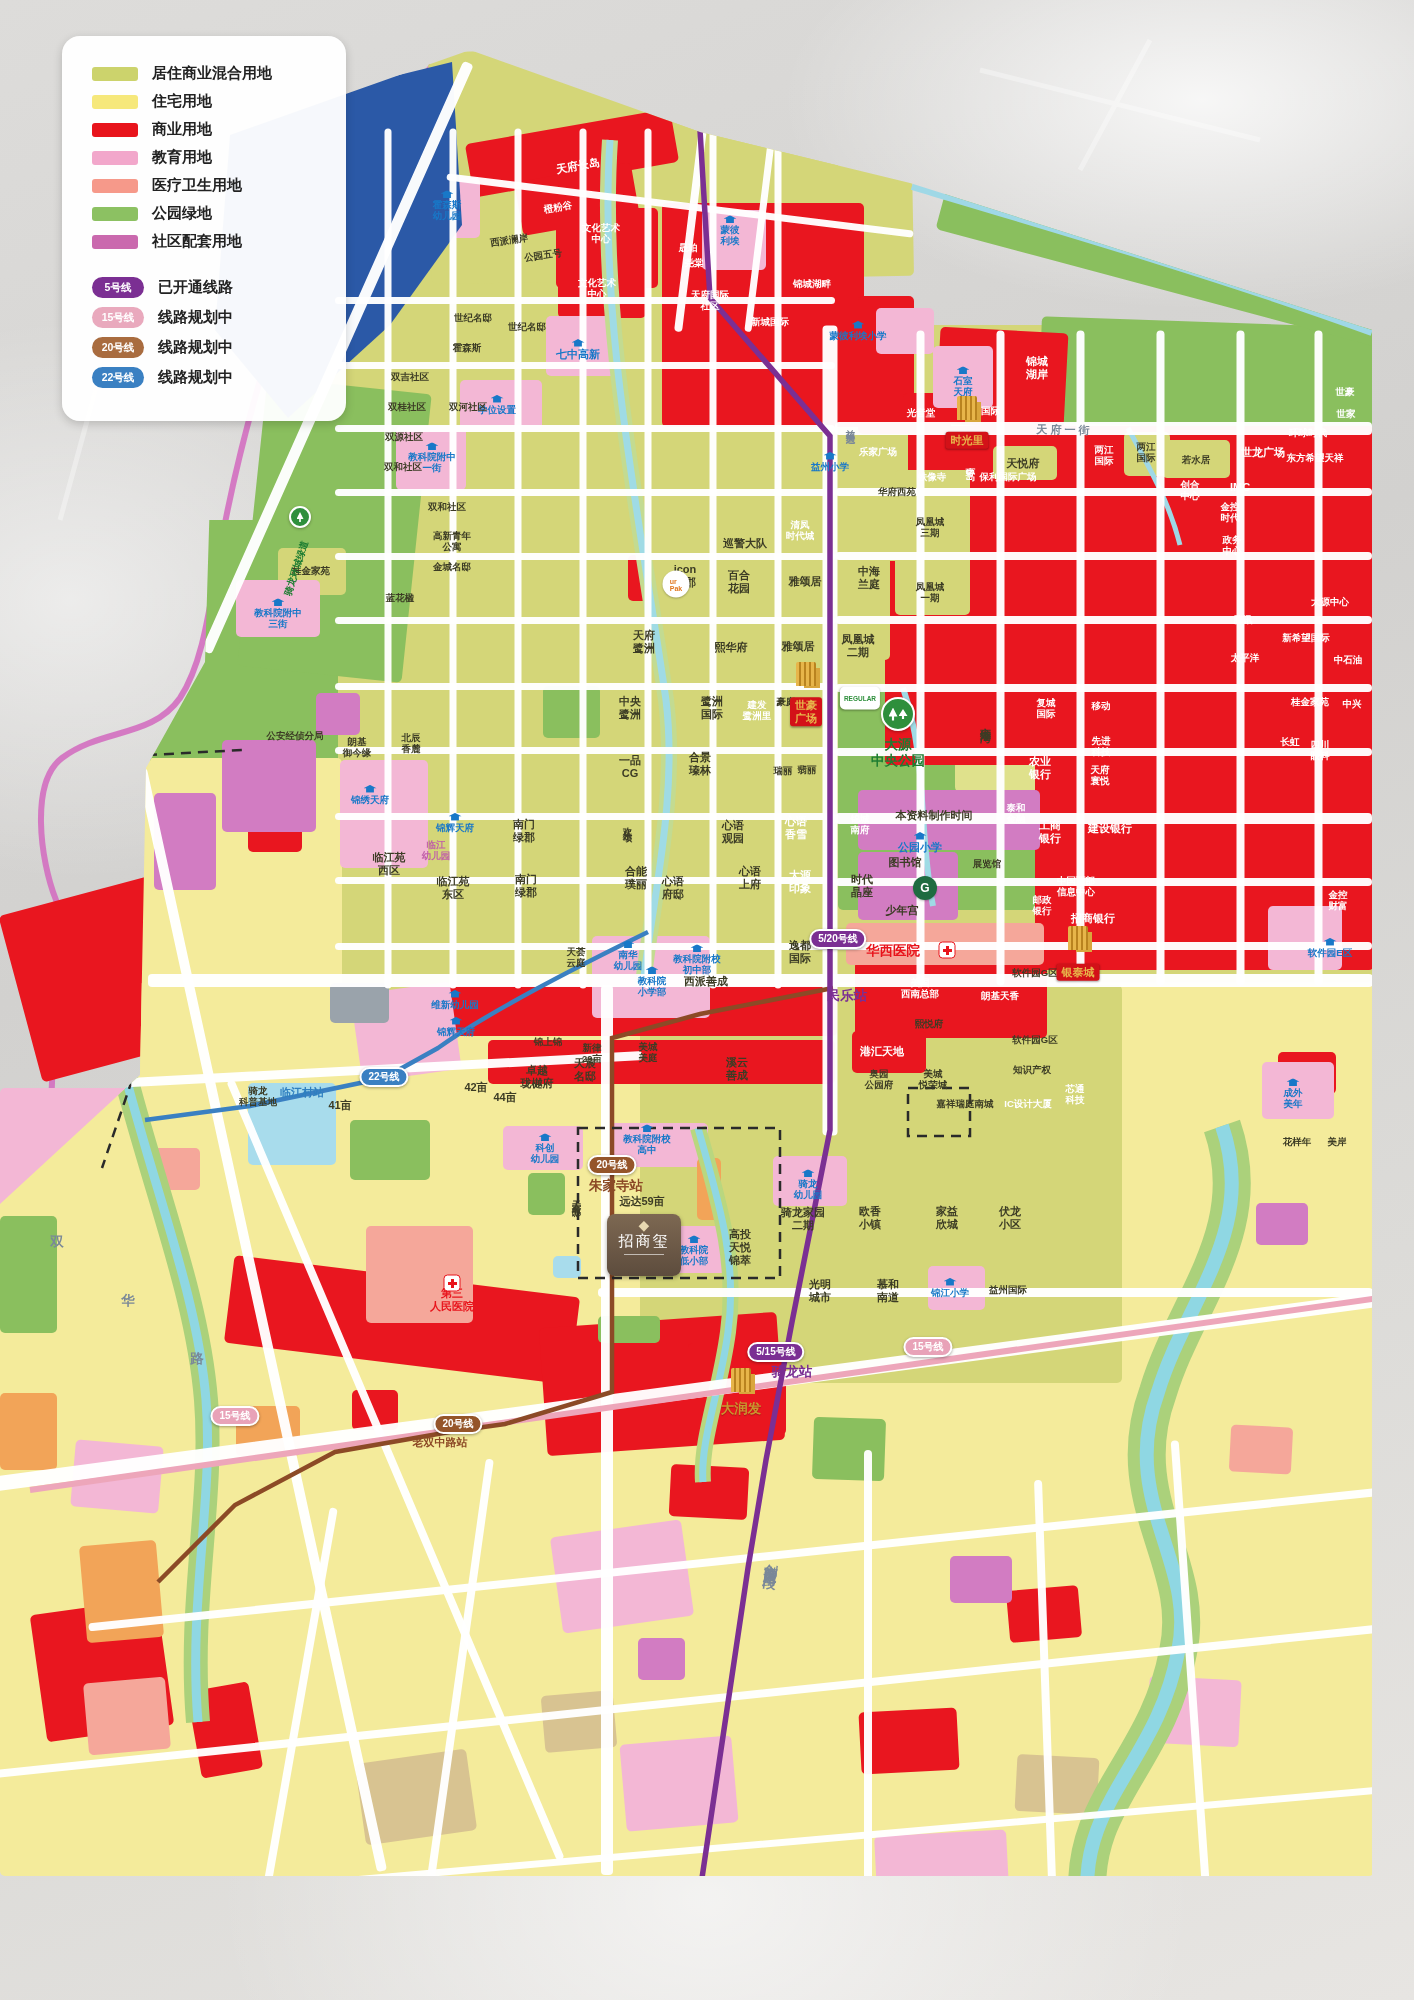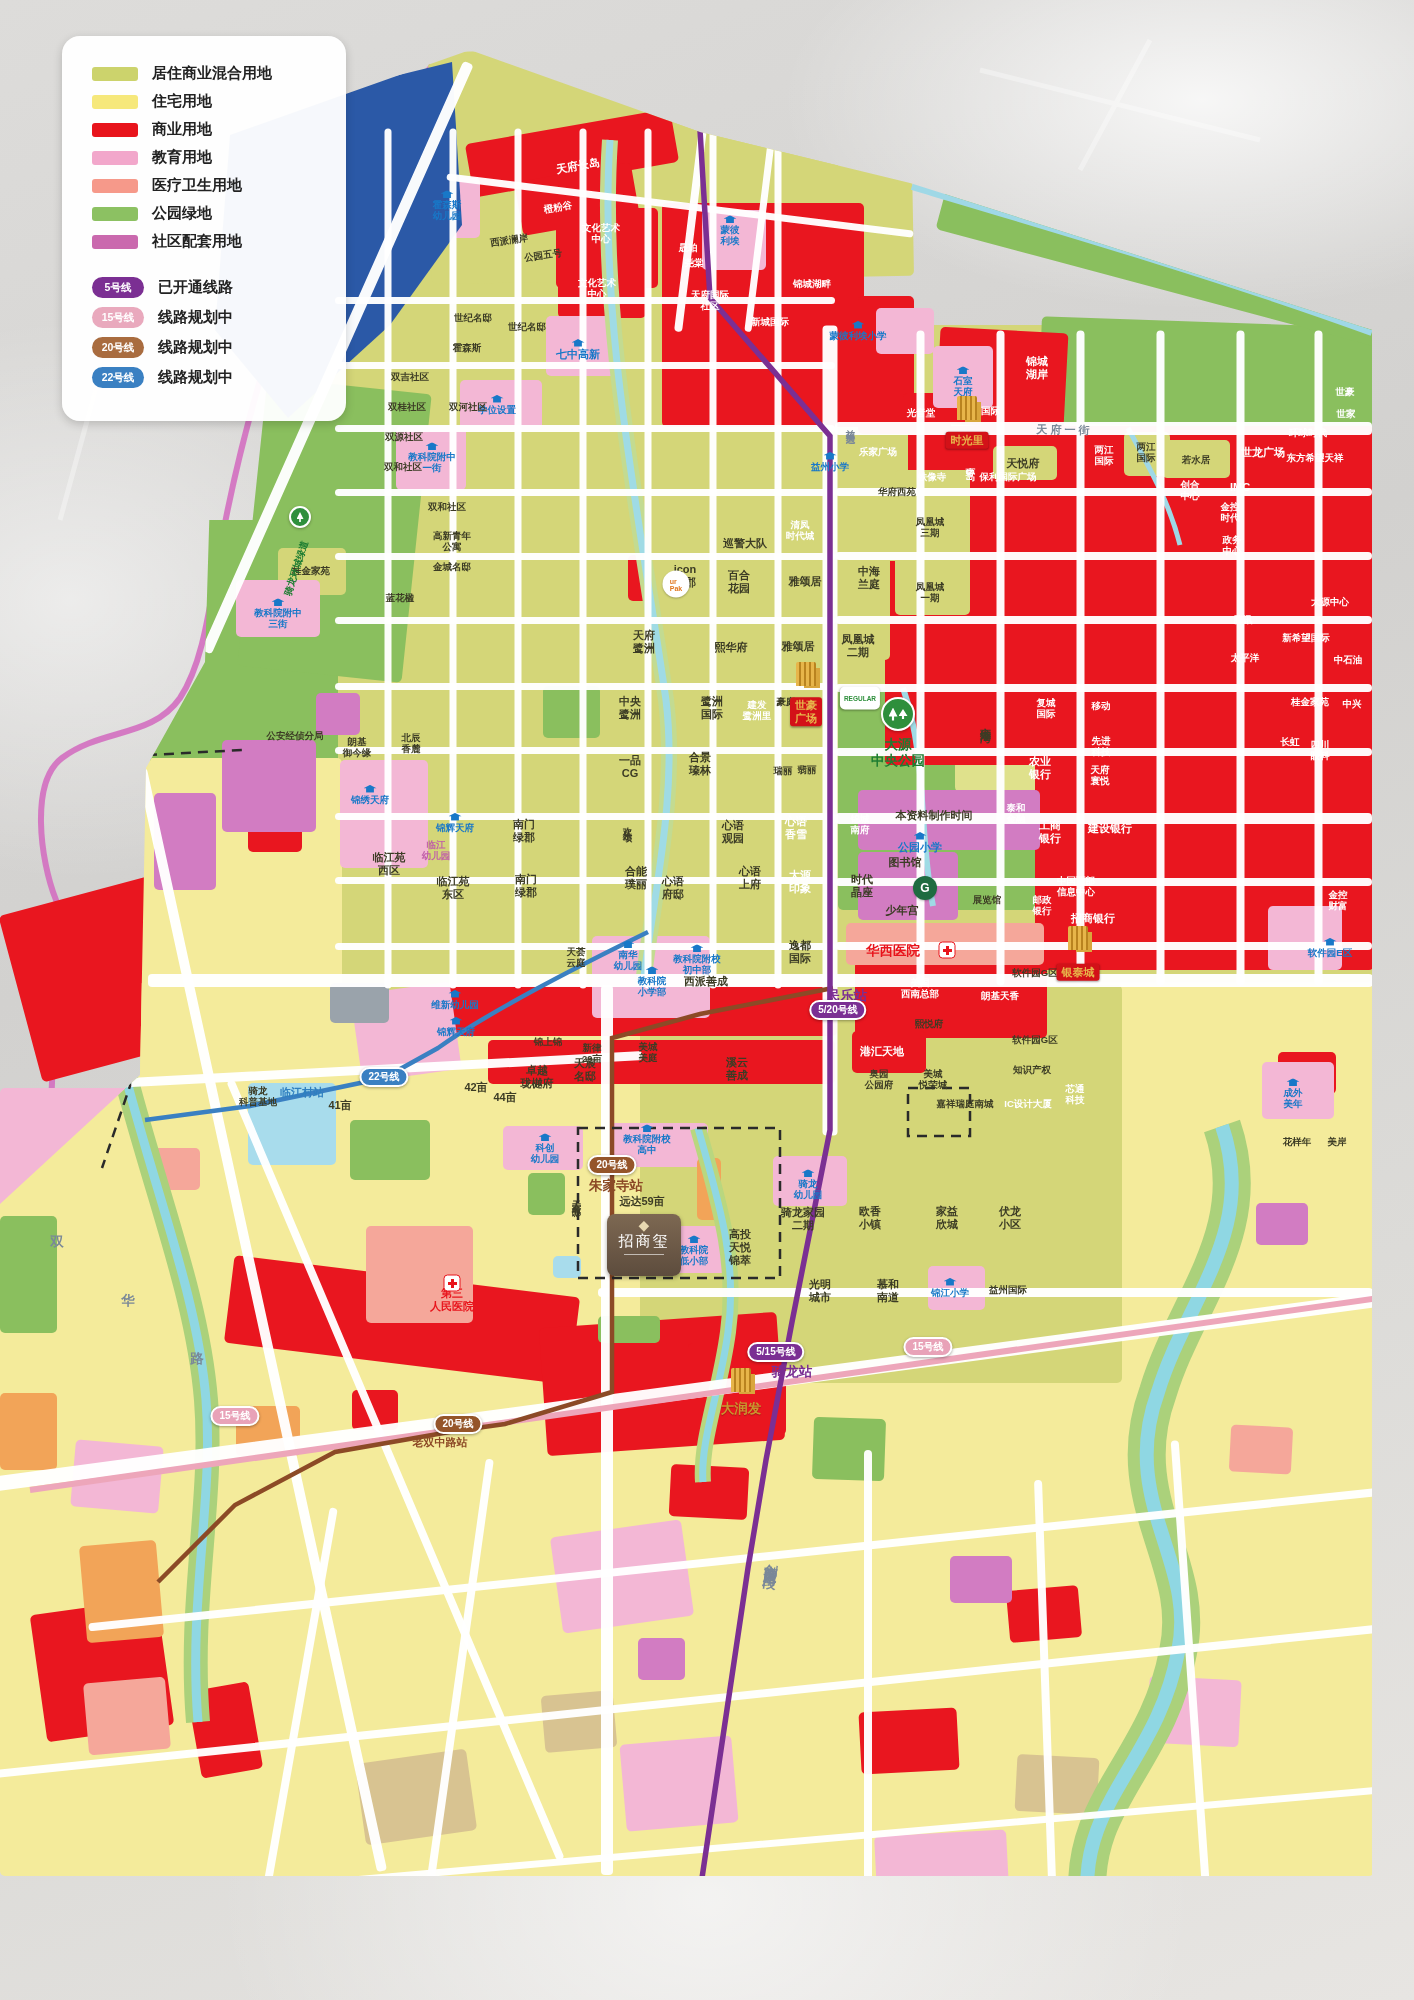--- a/index.html
+++ b/index.html
@@ -388,21 +388,21 @@
 财富</div>
         <div class="lbl w sm" style="left: 1290px; top: 742px;">长虹</div>
         <div class="lbl w sm" style="left: 1320px; top: 750px;">四川
 眼科</div>
         <div class="lbl w sm" style="left: 860px; top: 824px;">锦城
 南府</div>
         <div class="lbl " style="left: 934px; top: 815px;">本资料制作时间</div>
         <div class="lbl blue cap" style="left: 920px; top: 843px;">公园小学</div>
         <div class="lbl " style="left: 905px; top: 862px;">图书馆</div>
         <div class="lbl " style="left: 902px; top: 910px;">少年宫</div>
-        <div class="lbl sm" style="left: 987px; top: 900px;">展览馆</div>
+        <div class="lbl sm" style="left: 987px; top: 864px;">展览馆</div>
         <div class="lbl " style="left: 862px; top: 886px;">时代
 晶座</div>
         <div class="lbl " style="left: 630px; top: 708px;">中央
 鹭洲</div>
         <div class="lbl " style="left: 712px; top: 708px;">鹭洲
 国际</div>
         <div class="lbl w sm" style="left: 757px; top: 710px;">建发
 鹭洲里</div>
         <div class="lbl sm" style="left: 786px; top: 702px;">豪庭</div>
         <div class="lbl " style="left: 700px; top: 764px;">合景
@@ -534,21 +534,21 @@
         <div class="lbl brown" style="left: 440px; top: 1442px;">老双中路站</div>
         <div class="lbl teal" style="left: 302px; top: 1092px;">临江村站</div>
         <div class="lbl roadlbl" style="left: 1063px; top: 430px; transform: translate(-50%, -50%) rotate(1deg);">天 府 一 街</div>
         <div class="lbl roadlbl vert sm" style="left: 851px; top: 425px;">益州大道</div>
         <div class="lbl roadlbl vert lg" style="left: 772px; top: 1560px; transform: translate(-50%, -50%) rotate(8deg);">剑南大道南一段</div>
         <div class="lbl roadlbl lg" style="left: 57px; top: 1242px;">双</div>
         <div class="lbl roadlbl lg" style="left: 128px; top: 1301px;">华</div>
         <div class="lbl roadlbl lg" style="left: 197px; top: 1359px;">路</div>
       </div>
     <div id="stations">
-        <div class="stn" style="left: 838px; top: 1010px; background: rgb(123, 47, 147);">5/20号线</div>
+        <div class="stn" style="left: 838px; top: 939px; background: rgb(123, 47, 147);">5/20号线</div>
         <div class="stn" style="left: 776px; top: 1352px; background: rgb(123, 47, 147);">5/15号线</div>
         <div class="stn" style="left: 612px; top: 1165px; background: rgb(149, 85, 42);">20号线</div>
         <div class="stn" style="left: 458px; top: 1424px; background: rgb(149, 85, 42);">20号线</div>
         <div class="stn" style="left: 384px; top: 1077px; background: rgb(58, 128, 194);">22号线</div>
         <div class="stn" style="left: 235px; top: 1416px; background: rgb(232, 162, 184);">15号线</div>
         <div class="stn" style="left: 928px; top: 1347px; background: rgb(232, 162, 184);">15号线</div>
       </div>
 
     <div class="lmk" style="left:806px;top:674px">
         <div class="goldbldg"></div>

